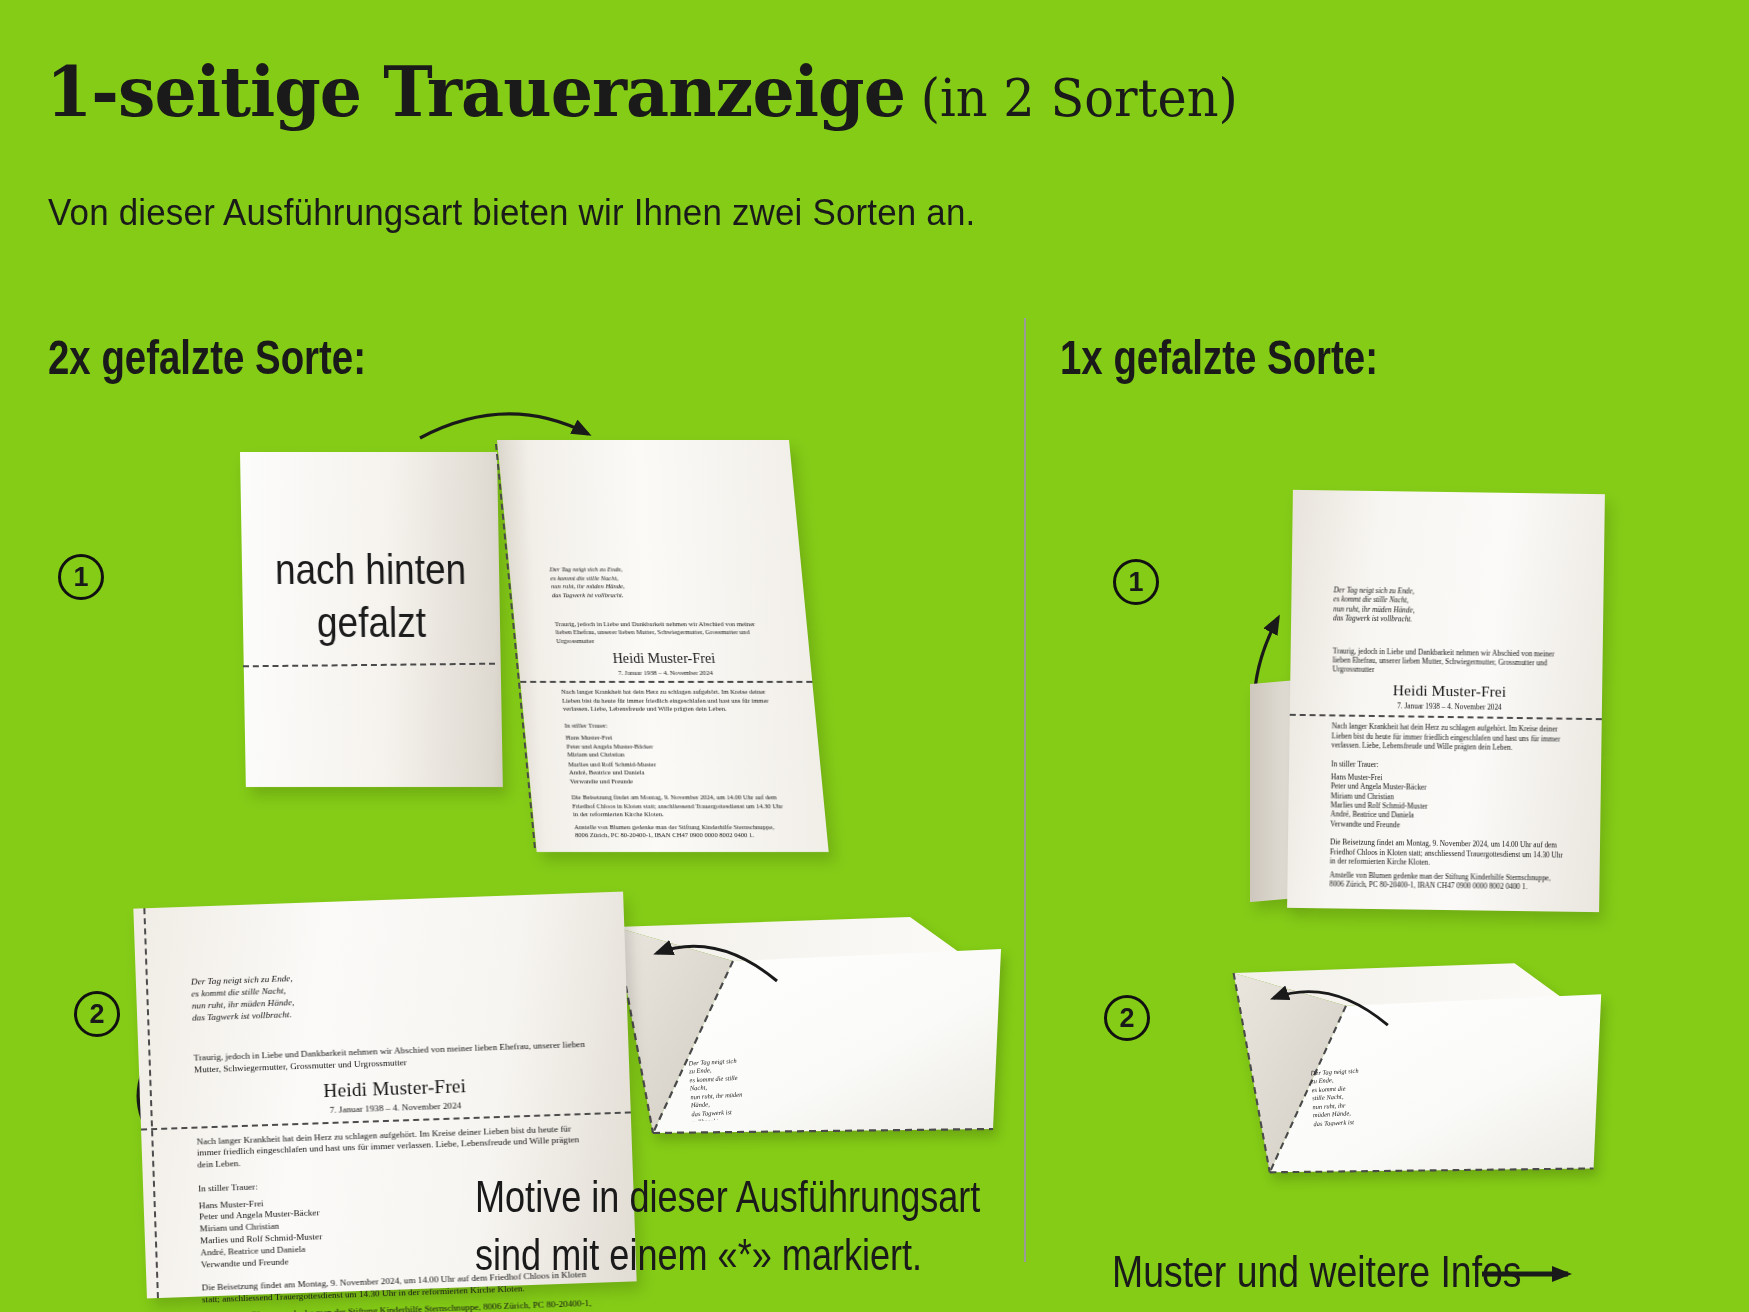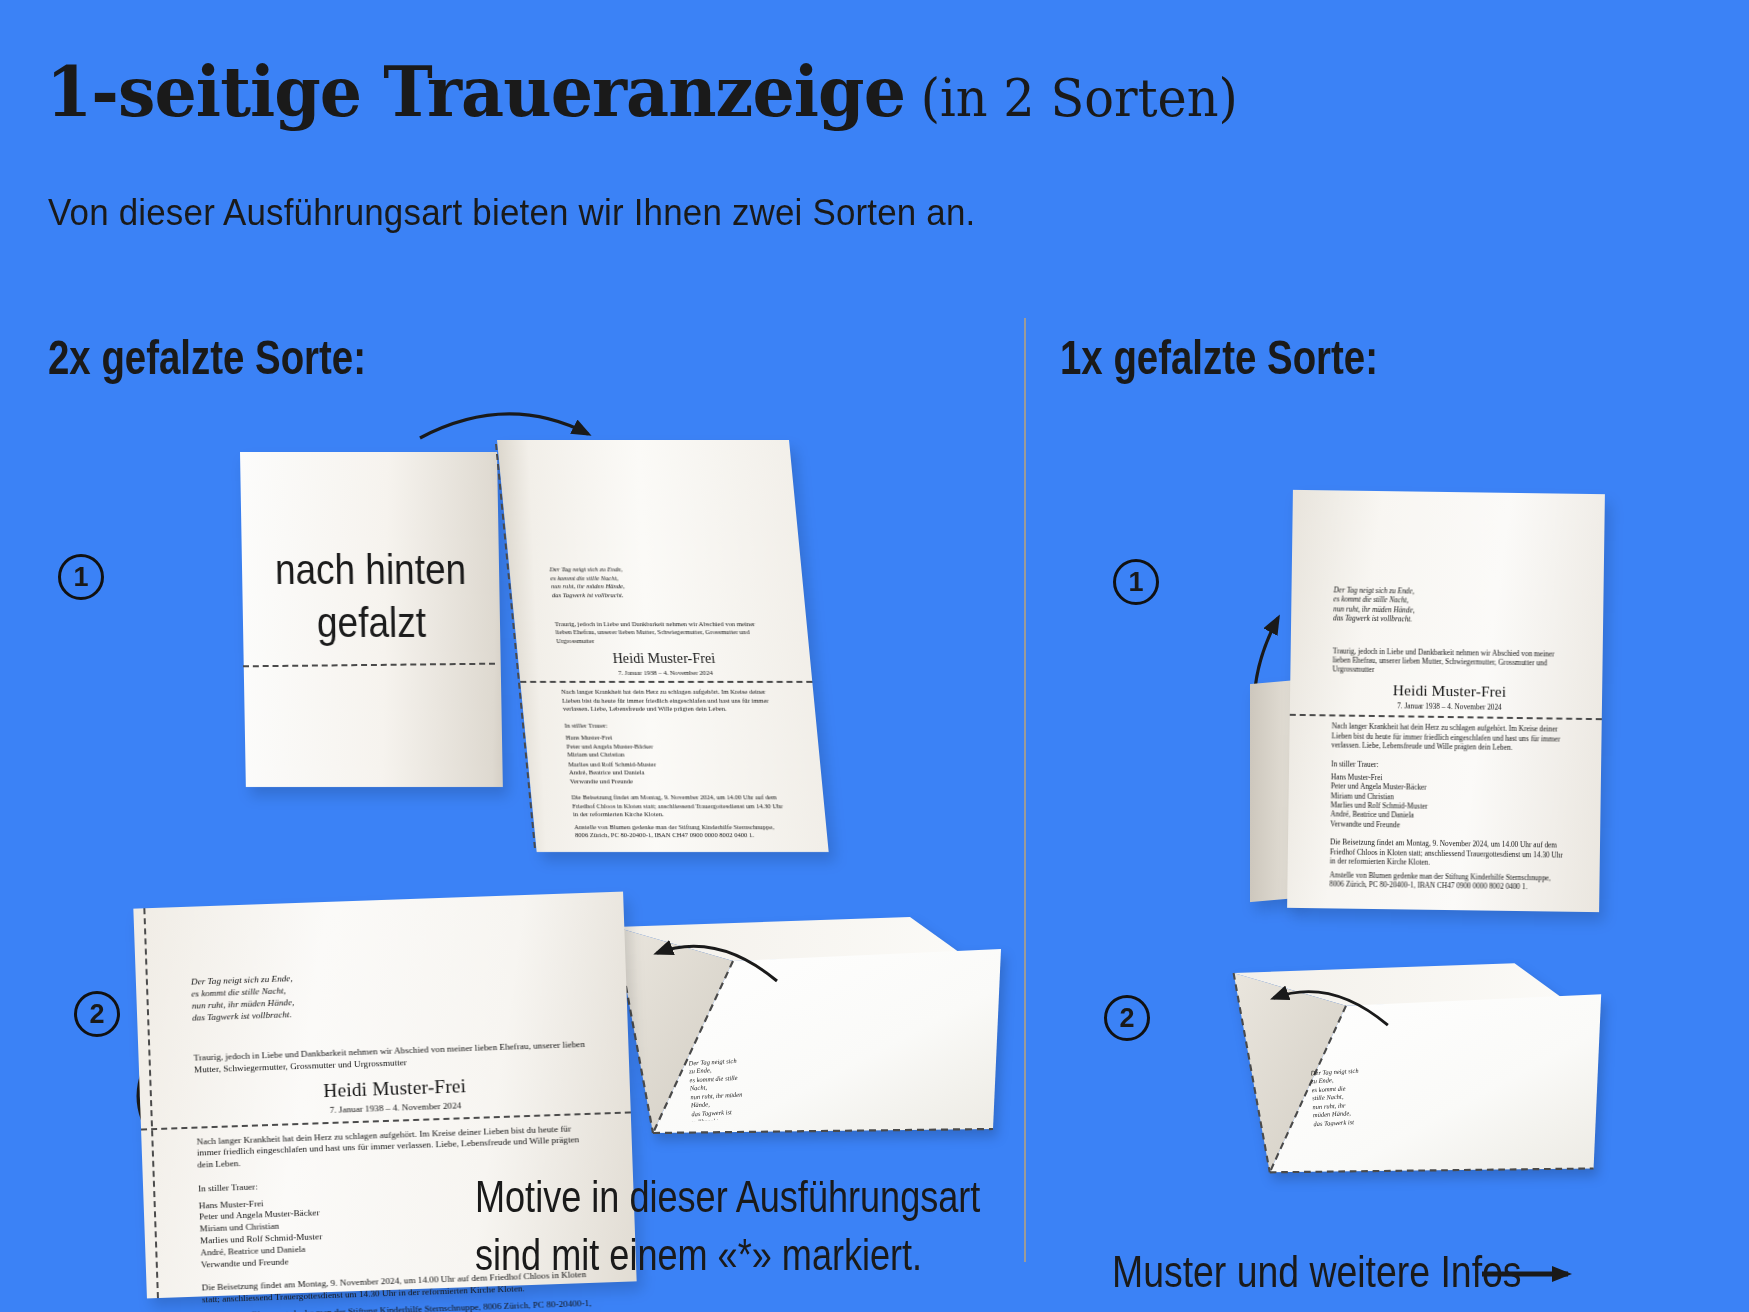--- a/index.html
+++ b/index.html
@@ -1,16 +1,16 @@
 <!DOCTYPE html>
 <html><head>
 <meta charset="utf-8">
 <style>
   html,body{margin:0;padding:0;}
-  .stage{position:relative;width:1749px;height:1312px;background:#3b82f6;overflow:hidden;
+  .stage{position:relative;width:1749px;height:1312px;background:#84cc16;overflow:hidden;
          font-family:"Liberation Sans",sans-serif;color:#1a1a1a;}
   
   .page-title{position:absolute;left:46px;top:50px;margin:0;font-family:"DejaVu Serif",serif;
       font-weight:700;font-size:70px;letter-spacing:-1px;white-space:nowrap;
       transform:scaleX(.95);transform-origin:left top;}
   .page-title .suffix{font-weight:400;font-size:52px;letter-spacing:0;}
   .subtitle{position:absolute;left:48px;top:192px;font-size:36px;letter-spacing:.2px;
       transform:scaleX(.97);transform-origin:left top;white-space:nowrap;}
   .col-divider{position:absolute;left:1024px;top:318px;width:2px;height:944px;background:#9b9b99;}
   .section-heading{position:absolute;top:330px;margin:0;font-size:48px;font-weight:700;

